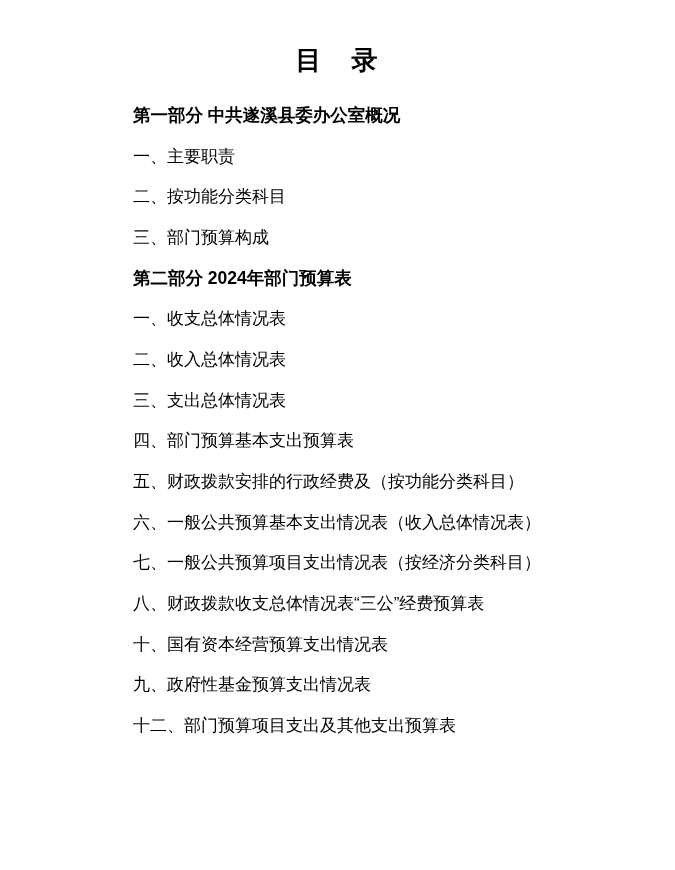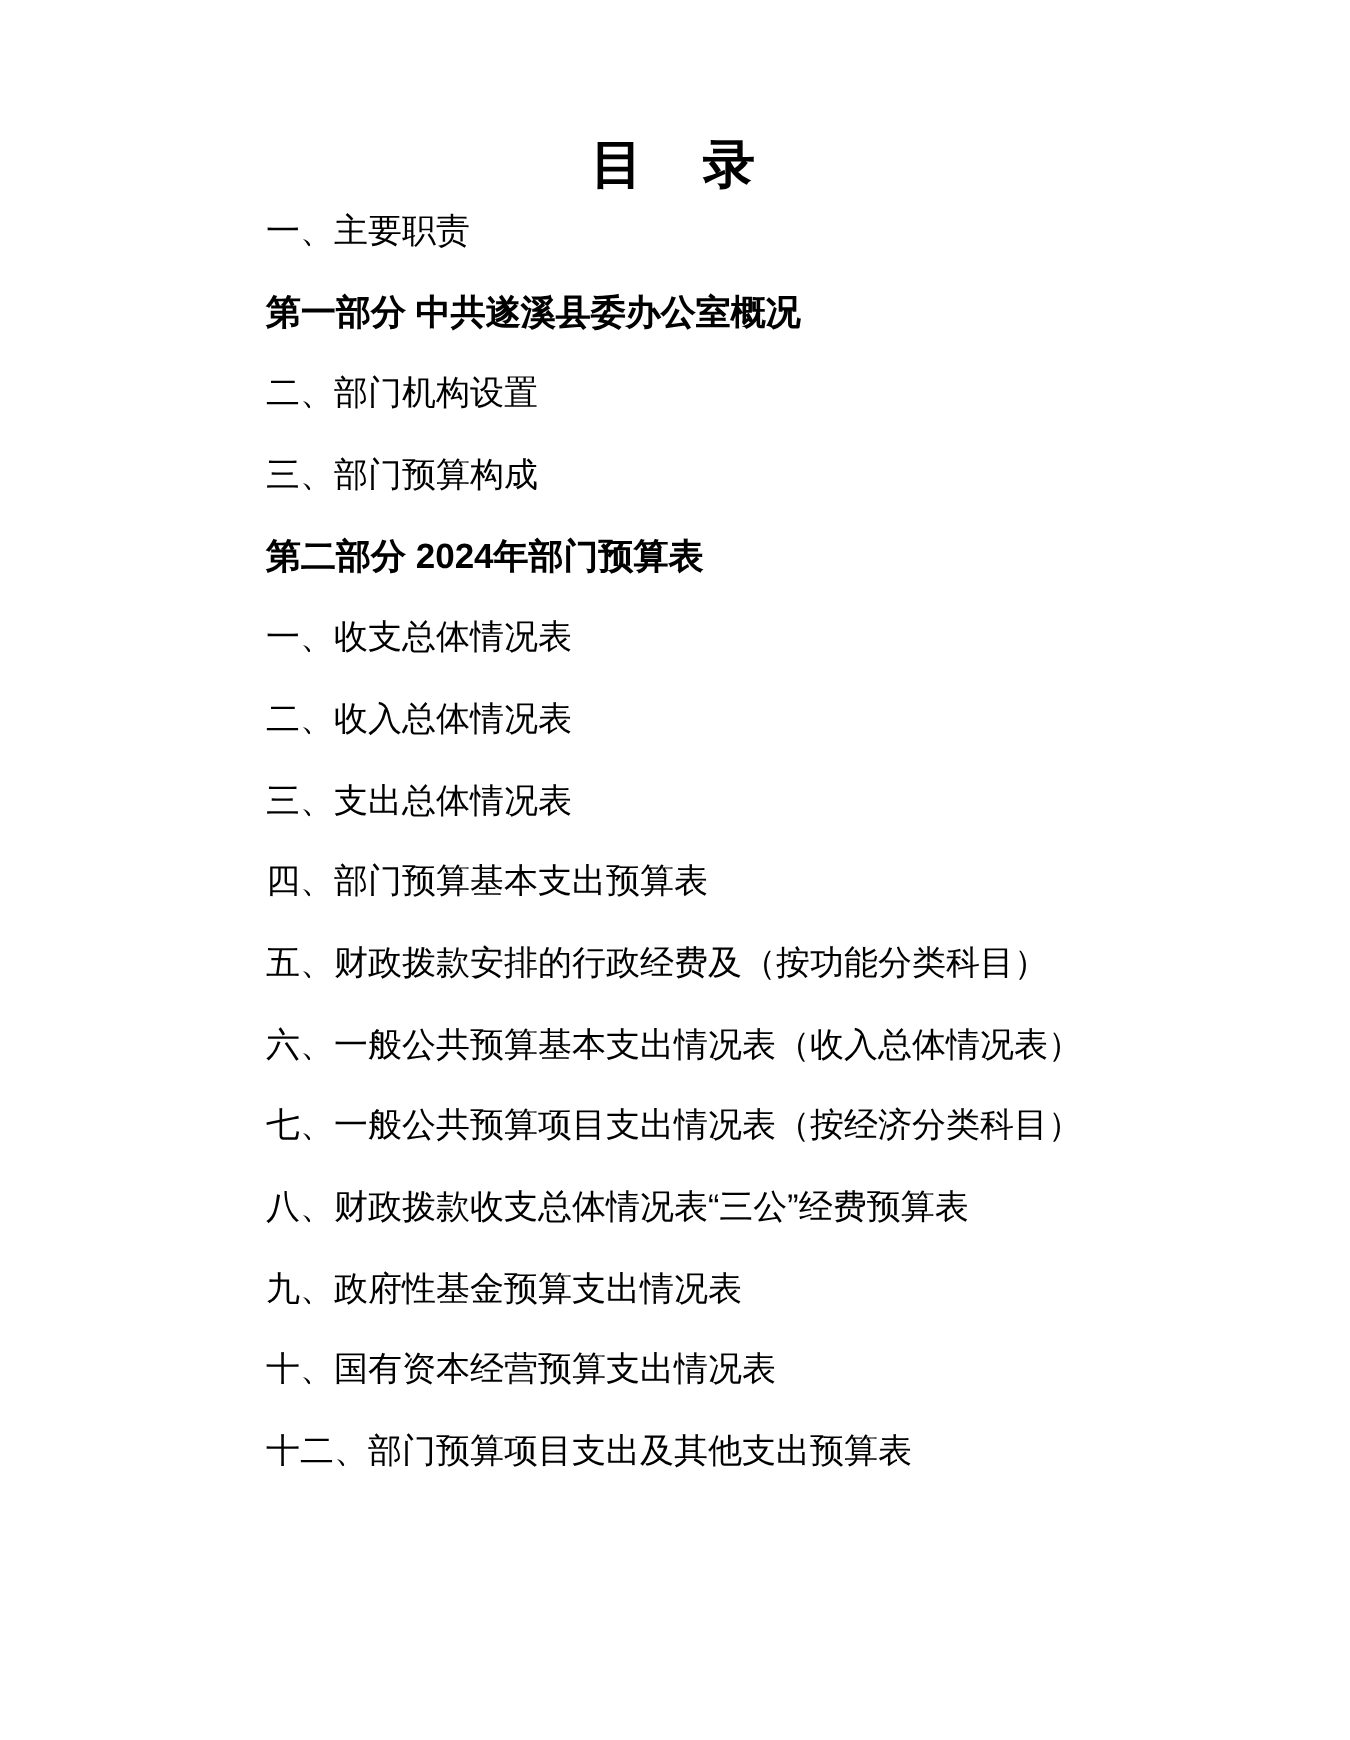--- a/index.html
+++ b/index.html
@@ -24,21 +24,20 @@
   .doc-title {
     position: absolute;
     top: 46px;
     left: 0;
     width: 675px;
     text-align: center;
     font-size: 26px;
     line-height: 1.1;
     font-weight: bold;
     letter-spacing: 2px;
-    margin-top: 22px;
   }
   .toc-list {
     position: absolute;
     top: 95px;
     left: 133px;
     right: 20px;
   }
   .toc-entry {
     height: 40.7px;
     display: flex;
@@ -51,30 +50,30 @@
     font-weight: bold;
     font-size: 17.5px;
   }
 </style>
 </head>
 <body>
 
 <div class="page">
   <div class="doc-title">目　录</div>
   <div class="toc-list">
+      <div class="toc-entry heading">第一部分  中共遂溪县委办公室概况</div>
       <div class="toc-entry item">一、主要职责</div>
-      <div class="toc-entry heading">第一部分  中共遂溪县委办公室概况</div>
-      <div class="toc-entry item">二、部门机构设置</div>
+      <div class="toc-entry item">二、按功能分类科目</div>
       <div class="toc-entry item">三、部门预算构成</div>
       <div class="toc-entry heading">第二部分  2024年部门预算表</div>
       <div class="toc-entry item">一、收支总体情况表</div>
       <div class="toc-entry item">二、收入总体情况表</div>
       <div class="toc-entry item">三、支出总体情况表</div>
       <div class="toc-entry item">四、部门预算基本支出预算表</div>
       <div class="toc-entry item">五、财政拨款安排的行政经费及（按功能分类科目）</div>
       <div class="toc-entry item">六、一般公共预算基本支出情况表（收入总体情况表）</div>
       <div class="toc-entry item">七、一般公共预算项目支出情况表（按经济分类科目）</div>
       <div class="toc-entry item">八、财政拨款收支总体情况表“三公”经费预算表</div>
+      <div class="toc-entry item">十、国有资本经营预算支出情况表</div>
       <div class="toc-entry item">九、政府性基金预算支出情况表</div>
-      <div class="toc-entry item">十、国有资本经营预算支出情况表</div>
       <div class="toc-entry item">十二、部门预算项目支出及其他支出预算表</div>
     </div>
 </div>
 
 </body></html>

